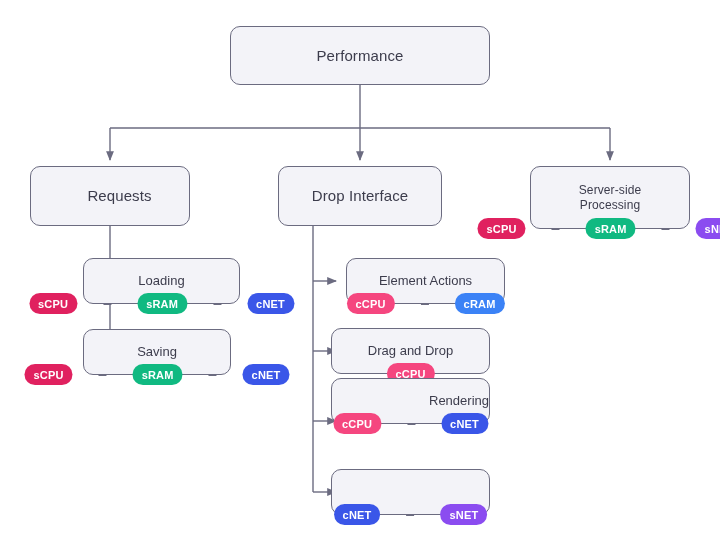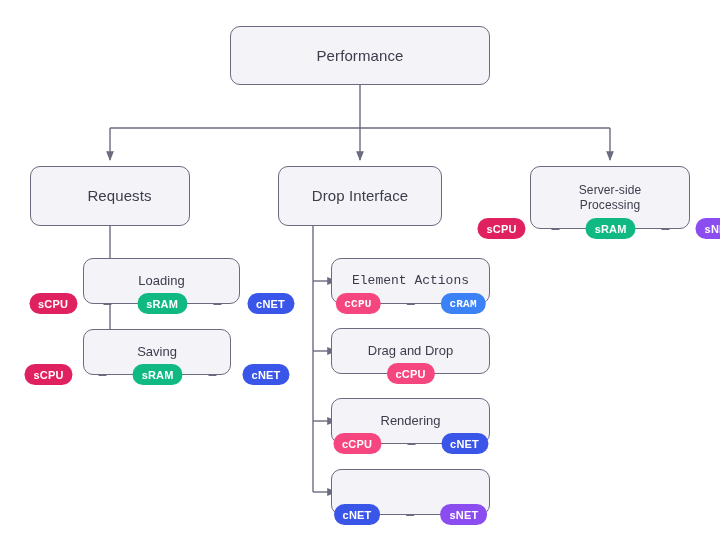--- a/index.html
+++ b/index.html
@@ -162,37 +162,37 @@
     <span class="label">Saving</span>
     <span class="badges">
         <span class="badge" style="background: rgb(224, 33, 95);">sCPU</span>
         <span class="badge-sep"></span>
         <span class="badge" style="background: rgb(16, 185, 129);">sRAM</span>
         <span class="badge-sep"></span>
         <span class="badge" style="background: rgb(58, 86, 232);">cNET</span>
       </span>
   </div>
 
-  <div class="node leaf" style="left:331px; top:258px; width:159px; height:46px;font-family:Liberation Mono, monospace;">
+  <div class="node leaf" style="left:346px; top:258px; width:159px; height:46px;">
     <span class="label">Element Actions</span>
     <span class="badges">
         <span class="badge" style="background: rgb(245, 70, 127);">cCPU</span>
         <span class="badge-sep"></span>
         <span class="badge" style="background: #3b82f6;">cRAM</span>
       </span>
   </div>
 
   <div class="node leaf" style="left:331px; top:328px; width:159px; height:46px;">
     <span class="label">Drag and Drop</span>
     <span class="badges">
         <span class="badge" style="background: rgb(245, 70, 127);">cCPU</span>
       </span>
   </div>
 
-  <div class="node leaf" style="left:331px; top:398px; width:159px; height:46px;">
+  <div class="node leaf" style="left:331px; top:378px; width:159px; height:46px;align-items:flex-end;">
     <span class="label">Rendering</span>
     <span class="badges">
         <span class="badge" style="background: rgb(245, 70, 127);">cCPU</span>
         <span class="badge-sep"></span>
         <span class="badge" style="background: rgb(58, 86, 232);">cNET</span>
       </span>
   </div>
 
   <div class="node leaf" style="left:331px; top:469px; width:159px; height:46px;">
     <span class="badges">

